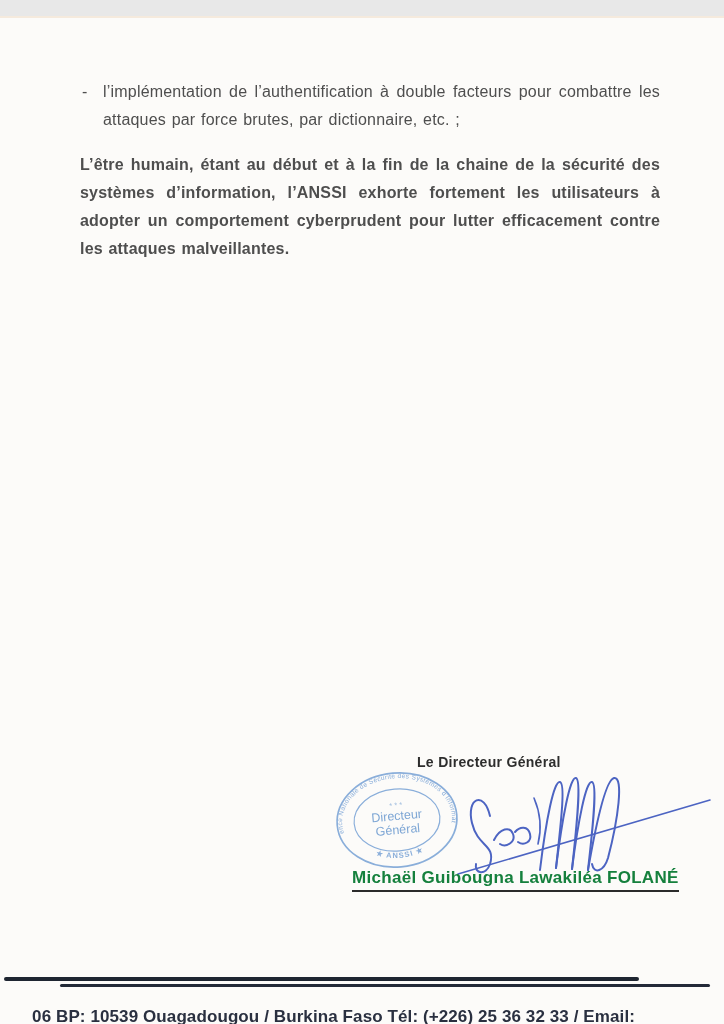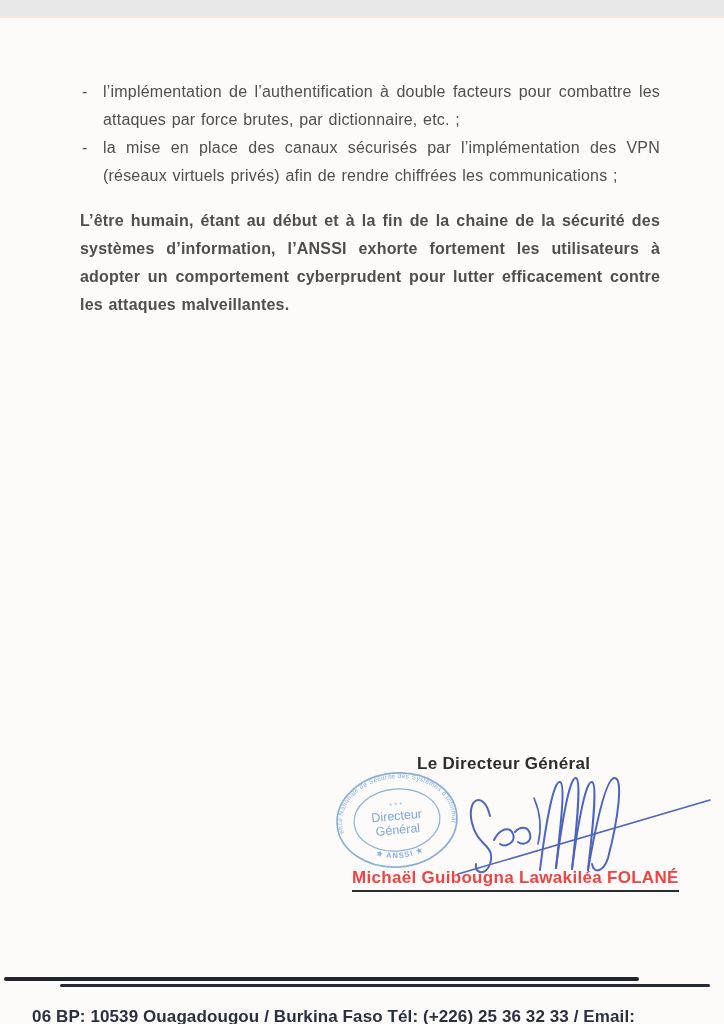--- a/index.html
+++ b/index.html
@@ -35,37 +35,37 @@
     margin:17px 0 0 0;
     font-size:16px; line-height:28px;
     letter-spacing:.2px; word-spacing:1px;
     text-align:justify;
     font-weight:bold;
   }
   .body-par + .body-par { margin-top:14px; }
 
   .sig-title {
     position:absolute; left:417px; top:738px;
-    font-size:17px; font-weight:bold; color:#2d2d2d;
+    font-size:14px; font-weight:bold; color:#2d2d2d;
     letter-spacing:.3px;
   }
   .stamp-svg {
     position:absolute; left:334px; top:754px;
     width:126px; height:100px;
     transform:rotate(-5deg);
     opacity:.88;
   }
   .signature-svg {
     position:absolute; left:448px; top:752px;
     width:268px; height:112px;
     opacity:.9;
   }
   .sig-name {
     position:absolute; left:352px; top:852px;
-    font-size:17px; font-weight:bold; color:#ef4444;
+    font-size:17px; font-weight:bold; color:#15803d;
     letter-spacing:.3px;
     border-bottom:2.5px solid #2b2b2b;
     padding-bottom:2px;
   }
   .footer-rule-1 {
     position:absolute; left:4px; top:961px;
     width:635px; height:4px;
     background:#1e2531; border-radius:3px;
   }
   .footer-rule-2 {
@@ -83,21 +83,20 @@
 </head>
 <body>
 
 <div class="page">
 
   <div class="scan-edge"></div>
 
   <div class="content">
     <ul class="bullet-list">
       <li>l’implémentation de l’authentification à double facteurs pour combattre les attaques par force brutes, par dictionnaire, etc. ;</li>
-      <li>la mise en place des canaux sécurisés par l’implémentation des VPN (réseaux virtuels privés) afin de rendre chiffrées les communications ;</li>
     </ul>
     <p class="body-par">L’être humain, étant au début et à la fin de la chaine de la sécurité des systèmes d’information, l’ANSSI exhorte fortement les utilisateurs à adopter un comportement cyberprudent pour lutter efficacement contre les attaques malveillantes.</p>
   </div>
 
   <div class="sig-title">Le Directeur Général</div>
 
   <svg class="stamp-svg" viewBox="0 0 126 100" xmlns="http://www.w3.org/2000/svg">
     <defs>
       <path id="arcTop" d="M 8.8,57.3 A 55,42 0 1 1 117.2,57.3" fill="none"></path>
       <path id="arcBottom" d="M 34.3,81.1 A 50,38 0 0 0 91.7,81.1" fill="none"></path>

